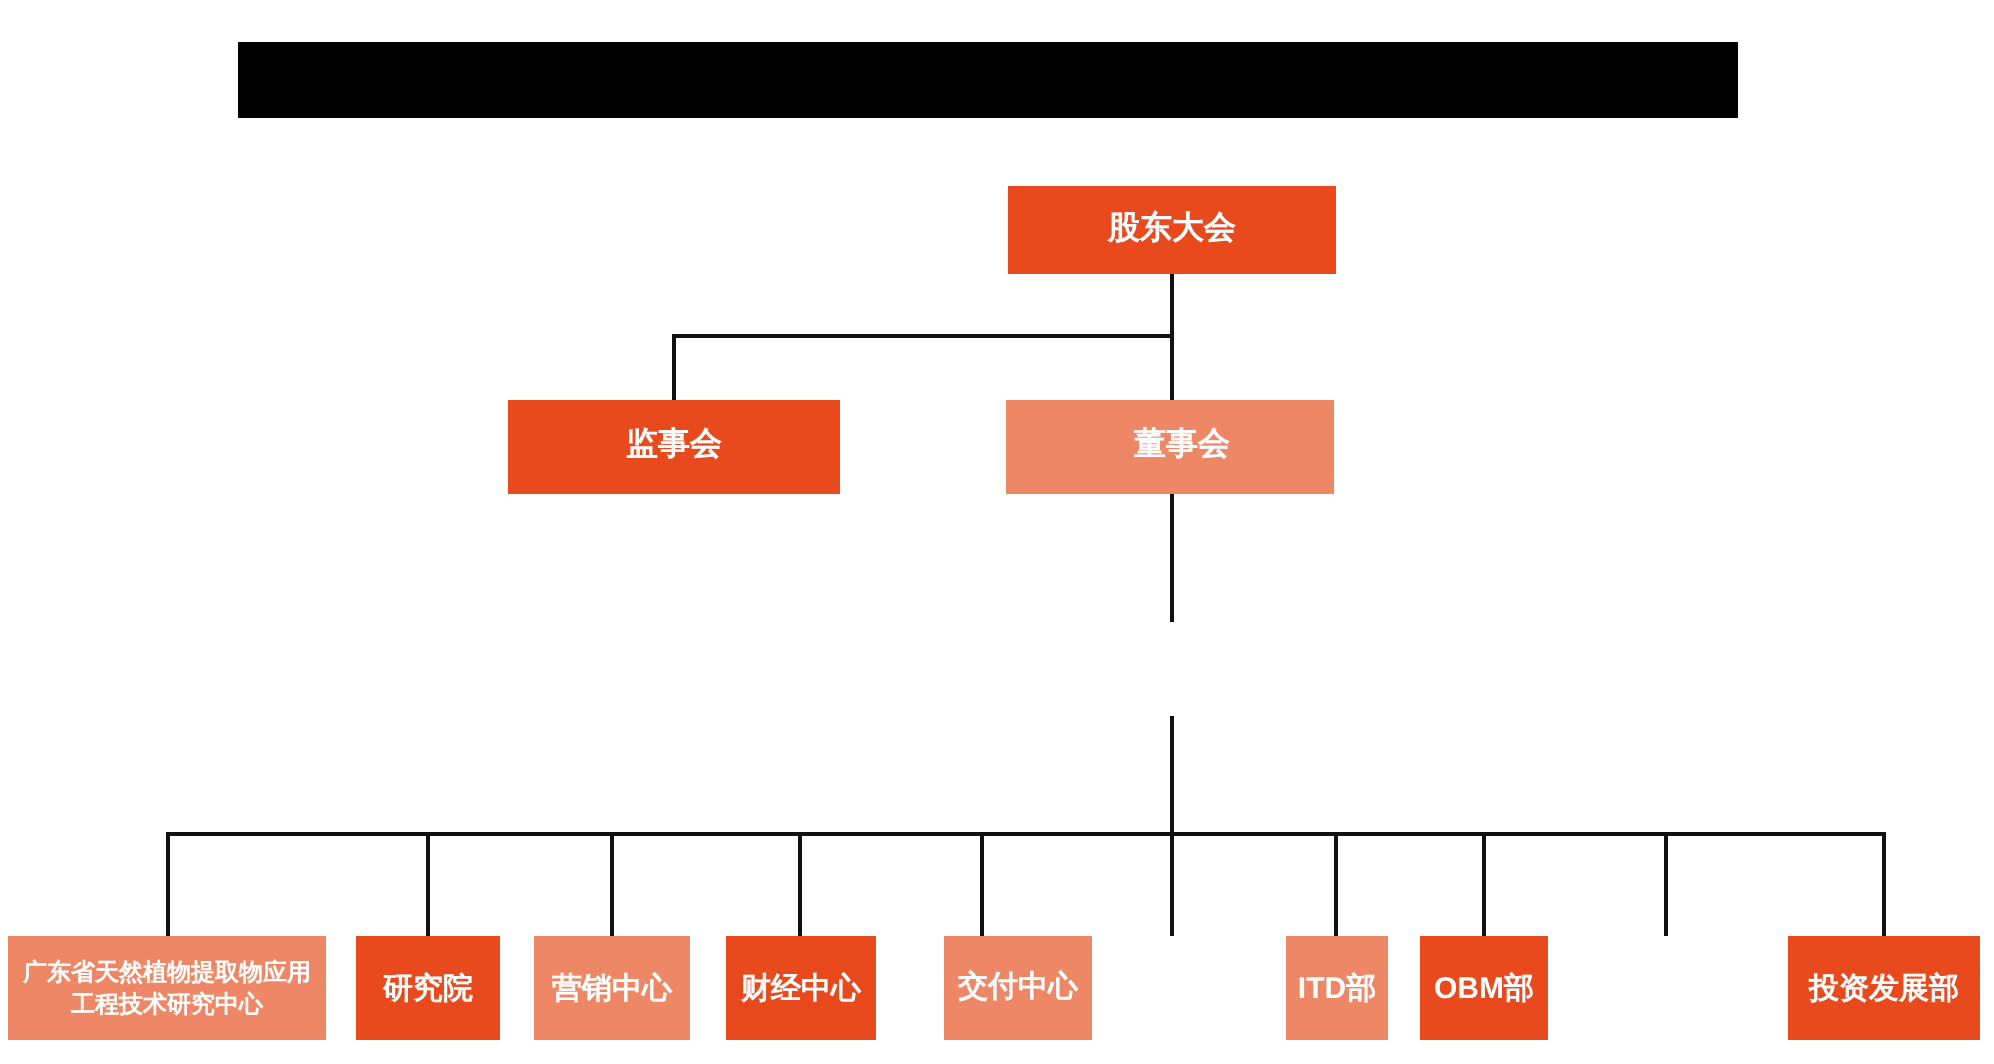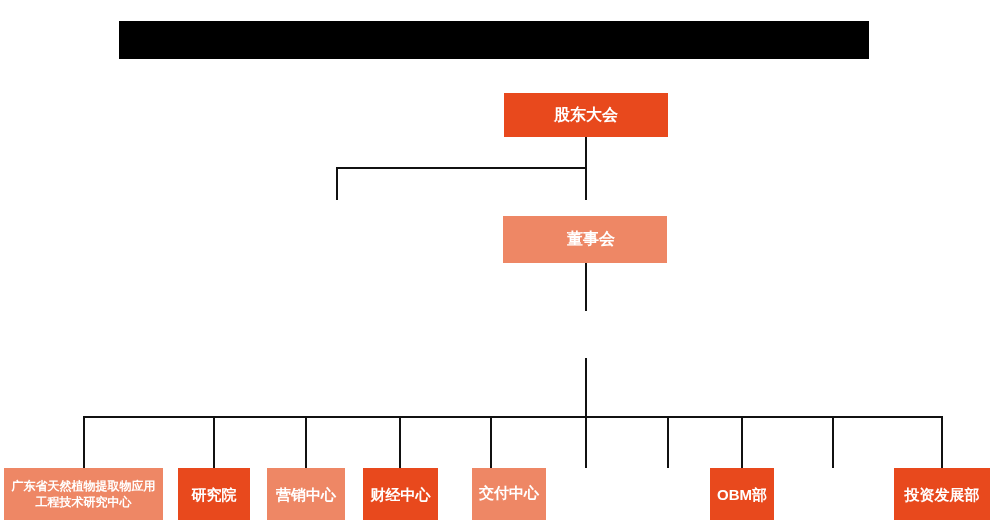--- a/index.html
+++ b/index.html
@@ -24,21 +24,21 @@
     position:absolute;display:flex;align-items:center;justify-content:center;
     color:var(--nodetext);font-weight:bold;font-size:16px;text-align:center;
     box-sizing:border-box;line-height:1.3;
   }
   .dark{background:var(--primary);}
   .light{background:var(--secondary);}
   .line{position:absolute;background:var(--line);}
   
   .n-shareholders{left:504px;top:93px;width:164px;height:44px;}
   .n-supervisory{left:254px;top:200px;width:166px;height:47px;}
-  .n-board{left:503px;top:216px;width:164px;height:47px;padding-left:12px;}
+  .n-board{left:503px;top:200px;width:164px;height:47px;padding-left:12px;}
   .n-management{left:505px;top:311px;width:165px;height:47px;}
   
   .dept{top:468px;height:53px;font-size:15px;}
   .d1{left:4px;width:159px;font-size:12px;padding:2px 4px;}
   .d2{left:178px;width:72px;}
   .d3{left:267px;width:78px;}
   .d4{left:363px;width:75px;}
   .d5{left:472px;width:74px;font-family:Liberation Mono, monospace;}
   .d6{left:543px;width:82px;}
   .d7{left:643px;width:51px;}
@@ -77,23 +77,25 @@
   <div class="line v drop dr3"></div>
   <div class="line v drop dr4"></div>
   <div class="line v drop dr5"></div>
   <div class="line v drop dr6"></div>
   <div class="line v drop dr7"></div>
   <div class="line v drop dr8"></div>
   <div class="line v drop dr9"></div>
   <div class="line v drop dr10"></div>
 
   <div class="node dark n-shareholders">股东大会</div>
+  <div class="node dark n-supervisory">监事会</div>
   <div class="node light n-board">董事会</div>
 
   <div class="node light dept d1">广东省天然植物提取物应用工程技术研究中心</div>
   <div class="node dark dept d2">研究院</div>
   <div class="node light dept d3">营销中心</div>
   <div class="node dark dept d4">财经中心</div>
   <div class="node light dept d5">交付中心</div>
+  <div class="node light dept d7">ITD部</div>
   <div class="node dark dept d8">OBM部</div>
   <div class="node dark dept d10">投资发展部</div>
 
 </div>
 
 </body></html>

